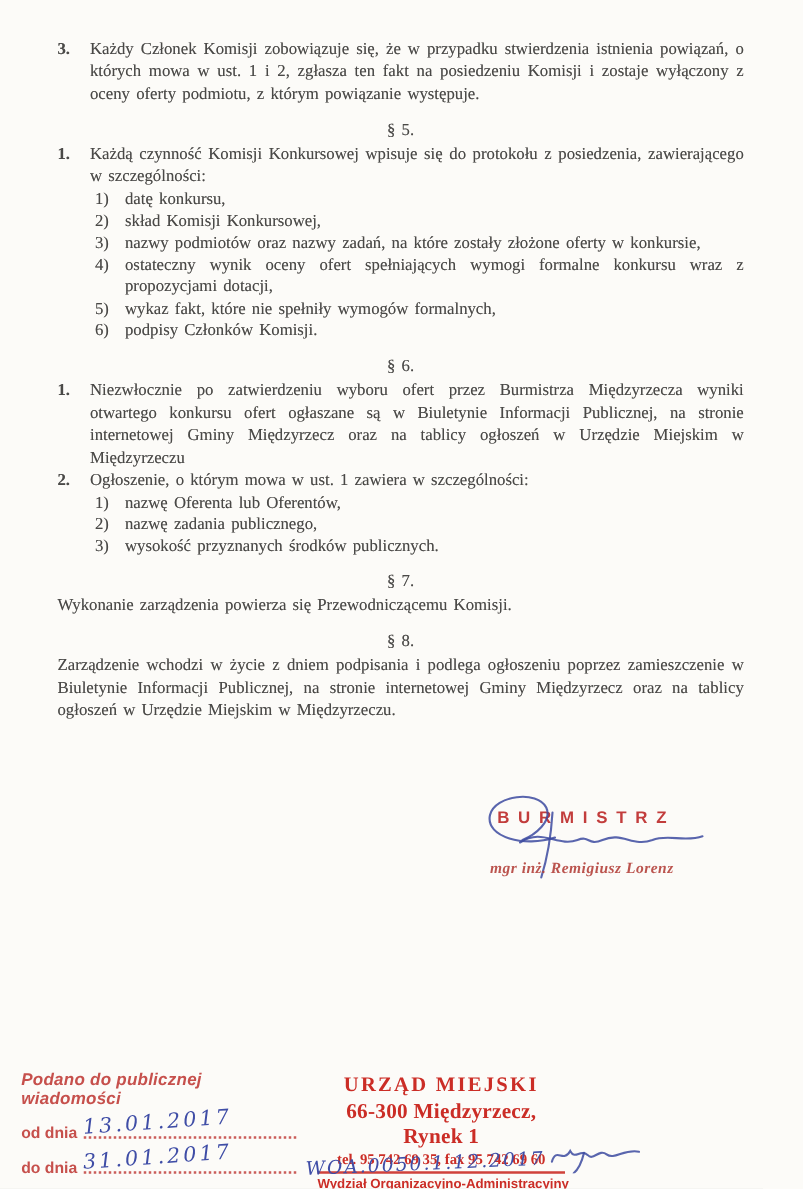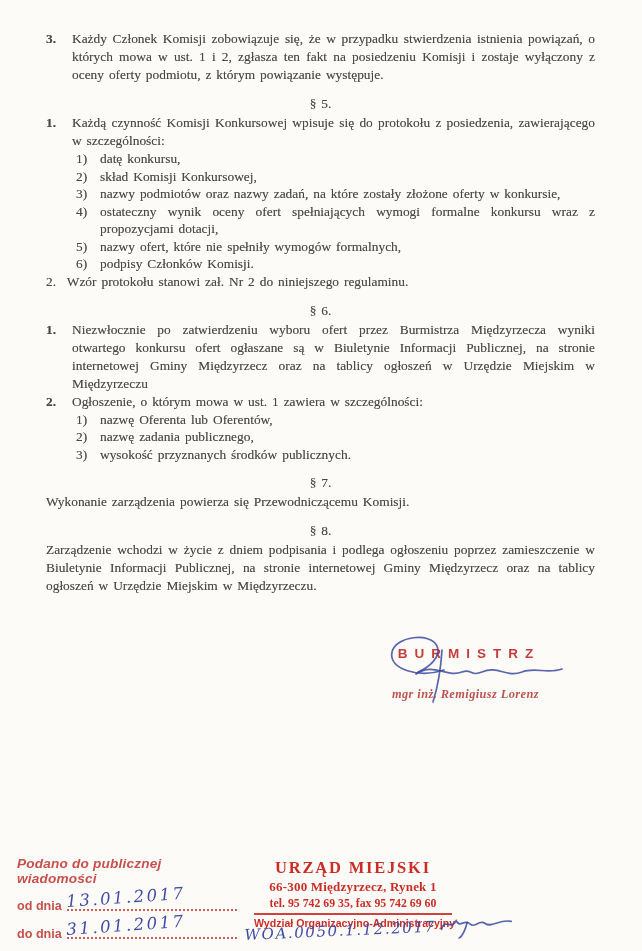--- a/index.html
+++ b/index.html
@@ -78,21 +78,21 @@
     transform:rotate(-4deg); transform-origin:left bottom;
     white-space:nowrap;
   }
 
   
   .stamp-right {
     position:absolute; left:254px; top:858px; width:198px;
     text-align:center; color:#cb2d26; font-weight:bold;
   }
   .sr-name { font-size:16.5px; letter-spacing:1.8px; }
-  .sr-addr { font-size:13px; margin-top:1px; letter-spacing:.2px; }
+  .sr-addr { font-size:17px; margin-top:1px; letter-spacing:.2px; }
   .sr-tel  { font-size:11.8px; margin-top:1px; white-space:nowrap; }
   .sr-line { border-top:2px solid #cb2d26; margin-top:2px; opacity:.9; }
   .sr-dept { font-family:"Liberation Sans", sans-serif; font-size:10.6px; margin-top:2px; white-space:nowrap; }
   .sr-hand {
     position:absolute; left:-10px; top:64px;
     font-size:15px; letter-spacing:1.6px;
     transform:rotate(-2.5deg); transform-origin:left top;
     white-space:nowrap; font-weight:normal;
     display:flex; align-items:center;
   }
@@ -128,31 +128,27 @@
     <div class="sub">
       <span class="m">3)</span>
       <span class="t">nazwy podmiotów oraz nazwy zadań, na które zostały złożone oferty w konkursie,</span>
     </div>
     <div class="sub">
       <span class="m">4)</span>
       <span class="t">ostateczny wynik oceny ofert spełniających wymogi formalne konkursu wraz z propozycjami dotacji,</span>
     </div>
     <div class="sub">
       <span class="m">5)</span>
-      <span class="t">nazwy ofert, które nie spełniły wymogów formalnych,</span>
+      <span class="t">wykaz fakt, które nie spełniły wymogów formalnych,</span>
     </div>
     <div class="sub">
       <span class="m">6)</span>
       <span class="t">podpisy Członków Komisji.</span>
     </div>
 
-    <div class="item flush">
-      <span class="m">2.</span>
-      <span class="t">Wzór protokołu stanowi zał. Nr 2 do niniejszego regulaminu.</span>
-    </div>
 
     <div class="heading">§ 6.</div>
 
     <div class="item">
       <span class="m">1.</span>
       <span class="t">Niezwłocznie po zatwierdzeniu wyboru ofert przez Burmistrza Międzyrzecza wyniki otwartego konkursu ofert ogłaszane są w Biuletynie Informacji Publicznej, na stronie internetowej Gminy Międzyrzecz oraz na tablicy ogłoszeń w Urzędzie Miejskim w Międzyrzeczu</span>
     </div>
     <div class="item">
       <span class="m">2.</span>
       <span class="t">Ogłoszenie, o którym mowa w ust. 1 zawiera w szczególności:</span>

